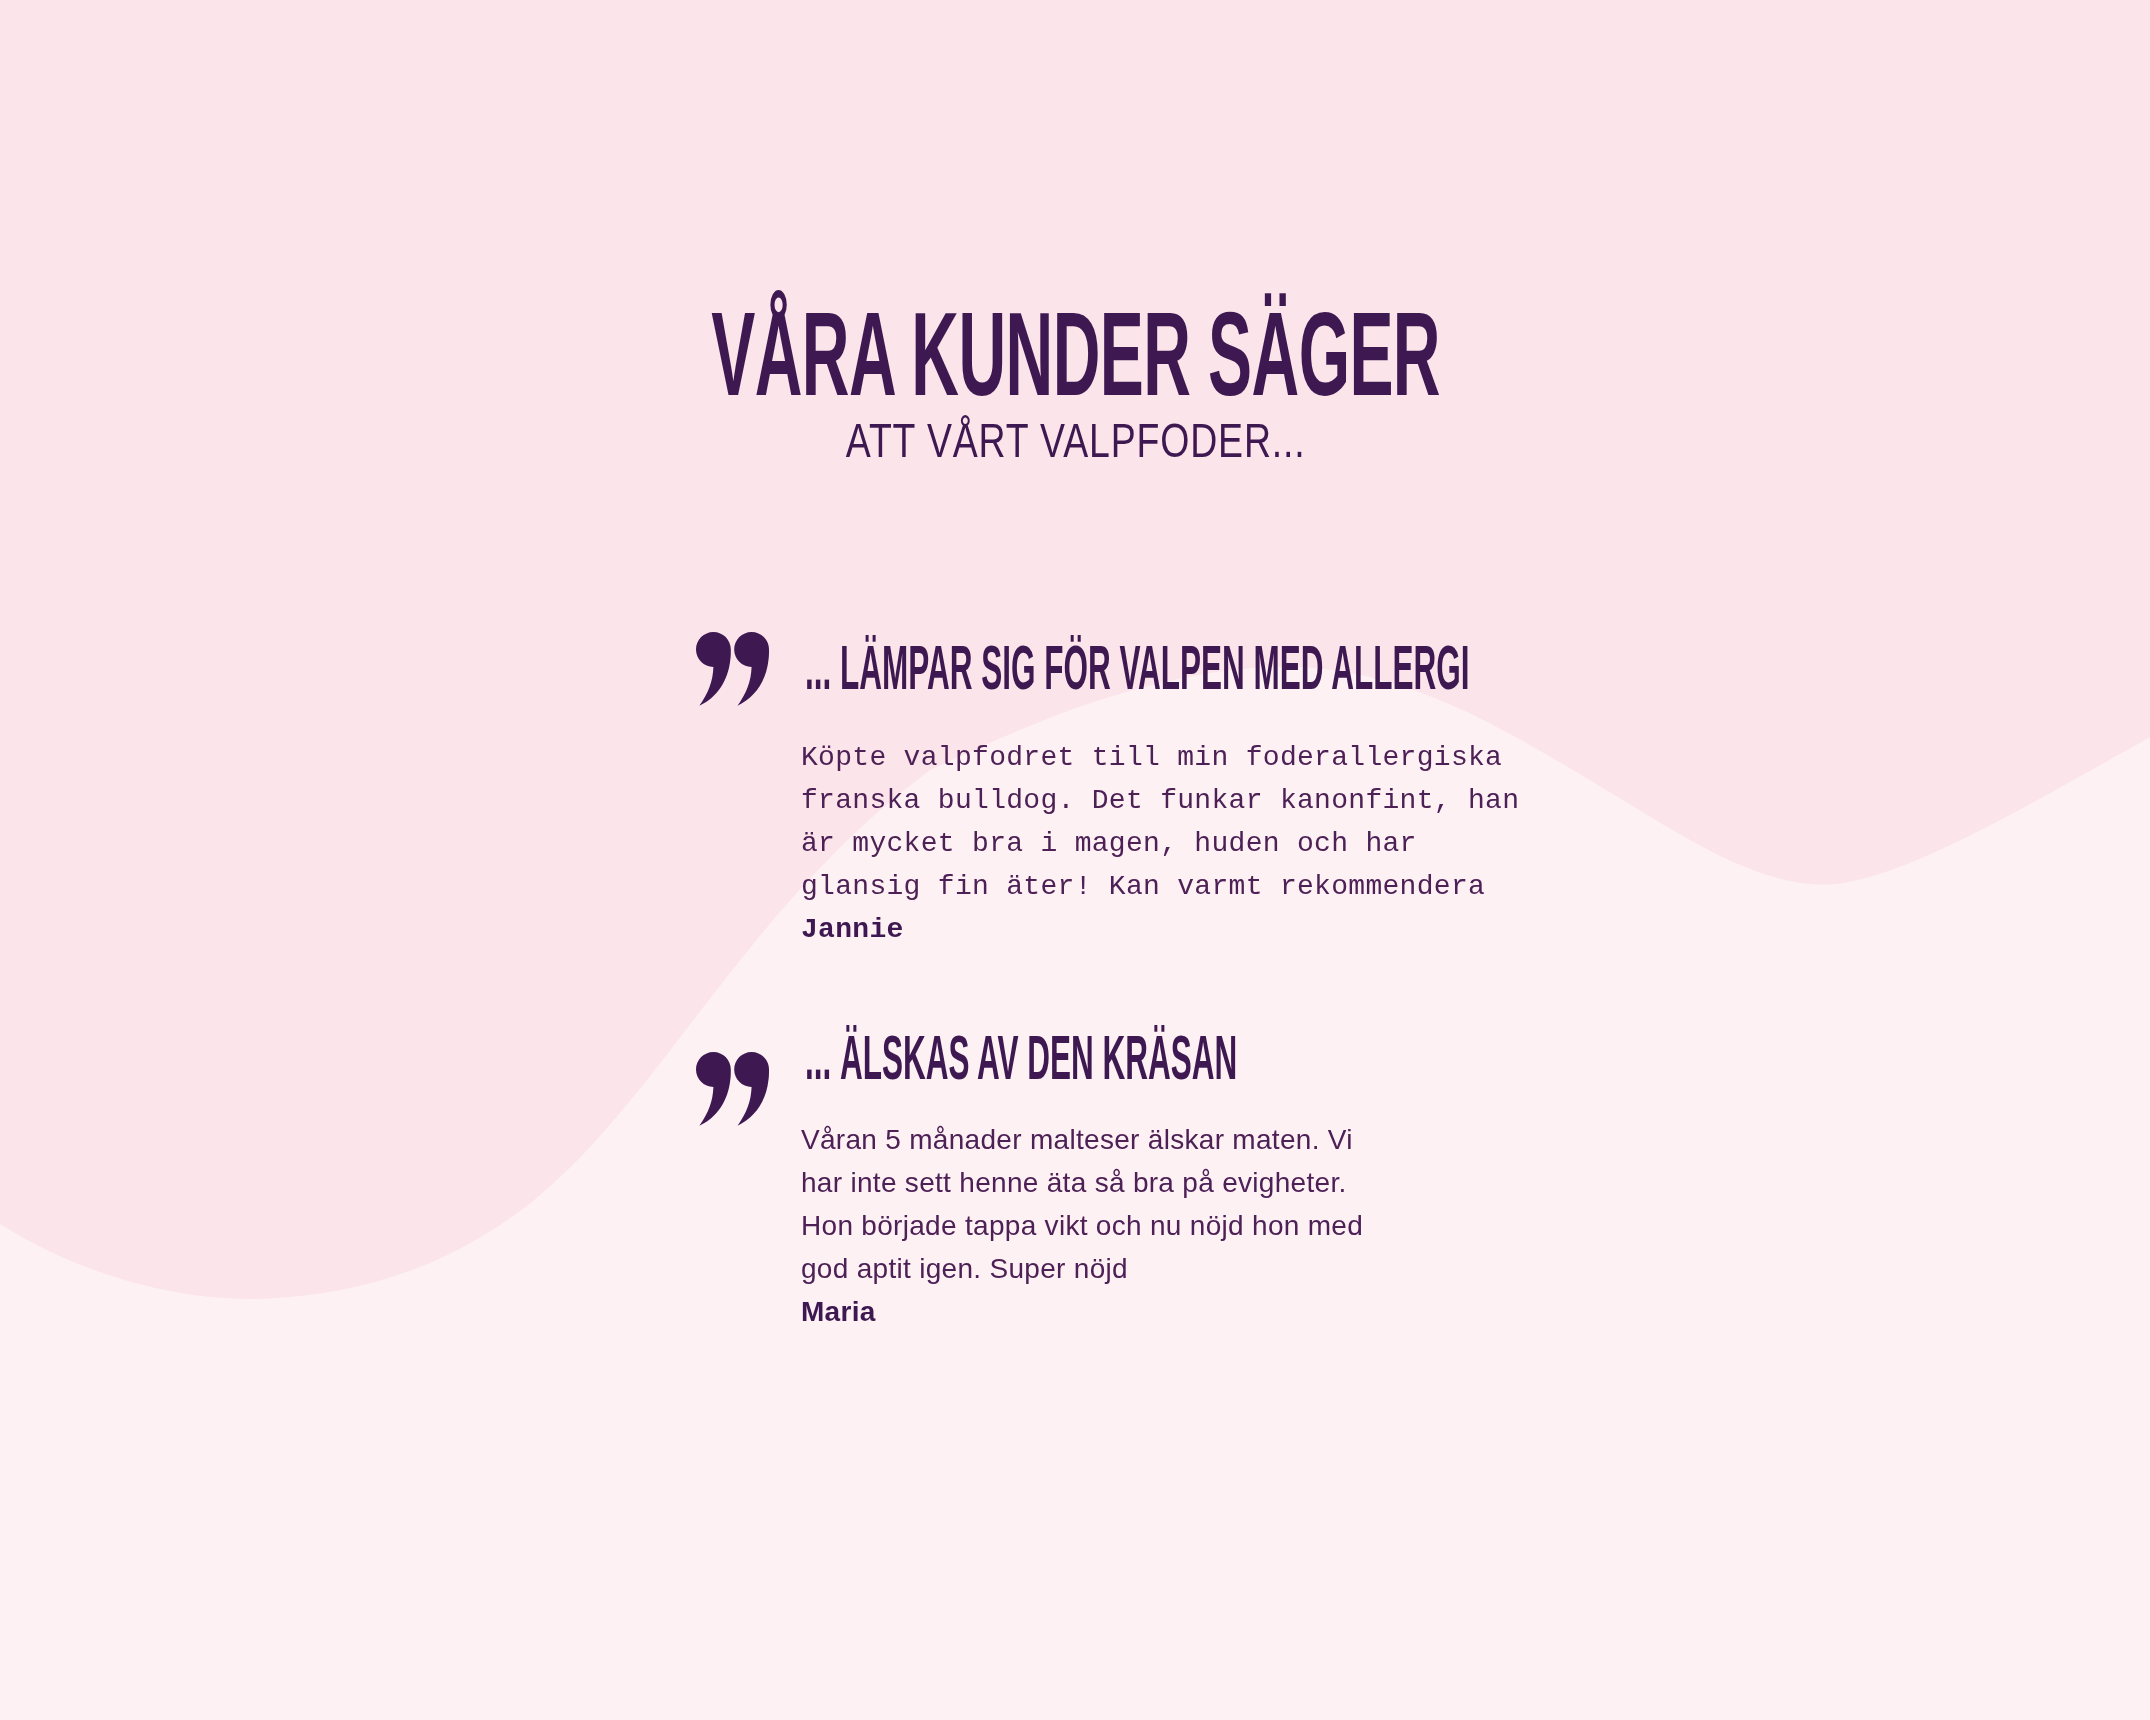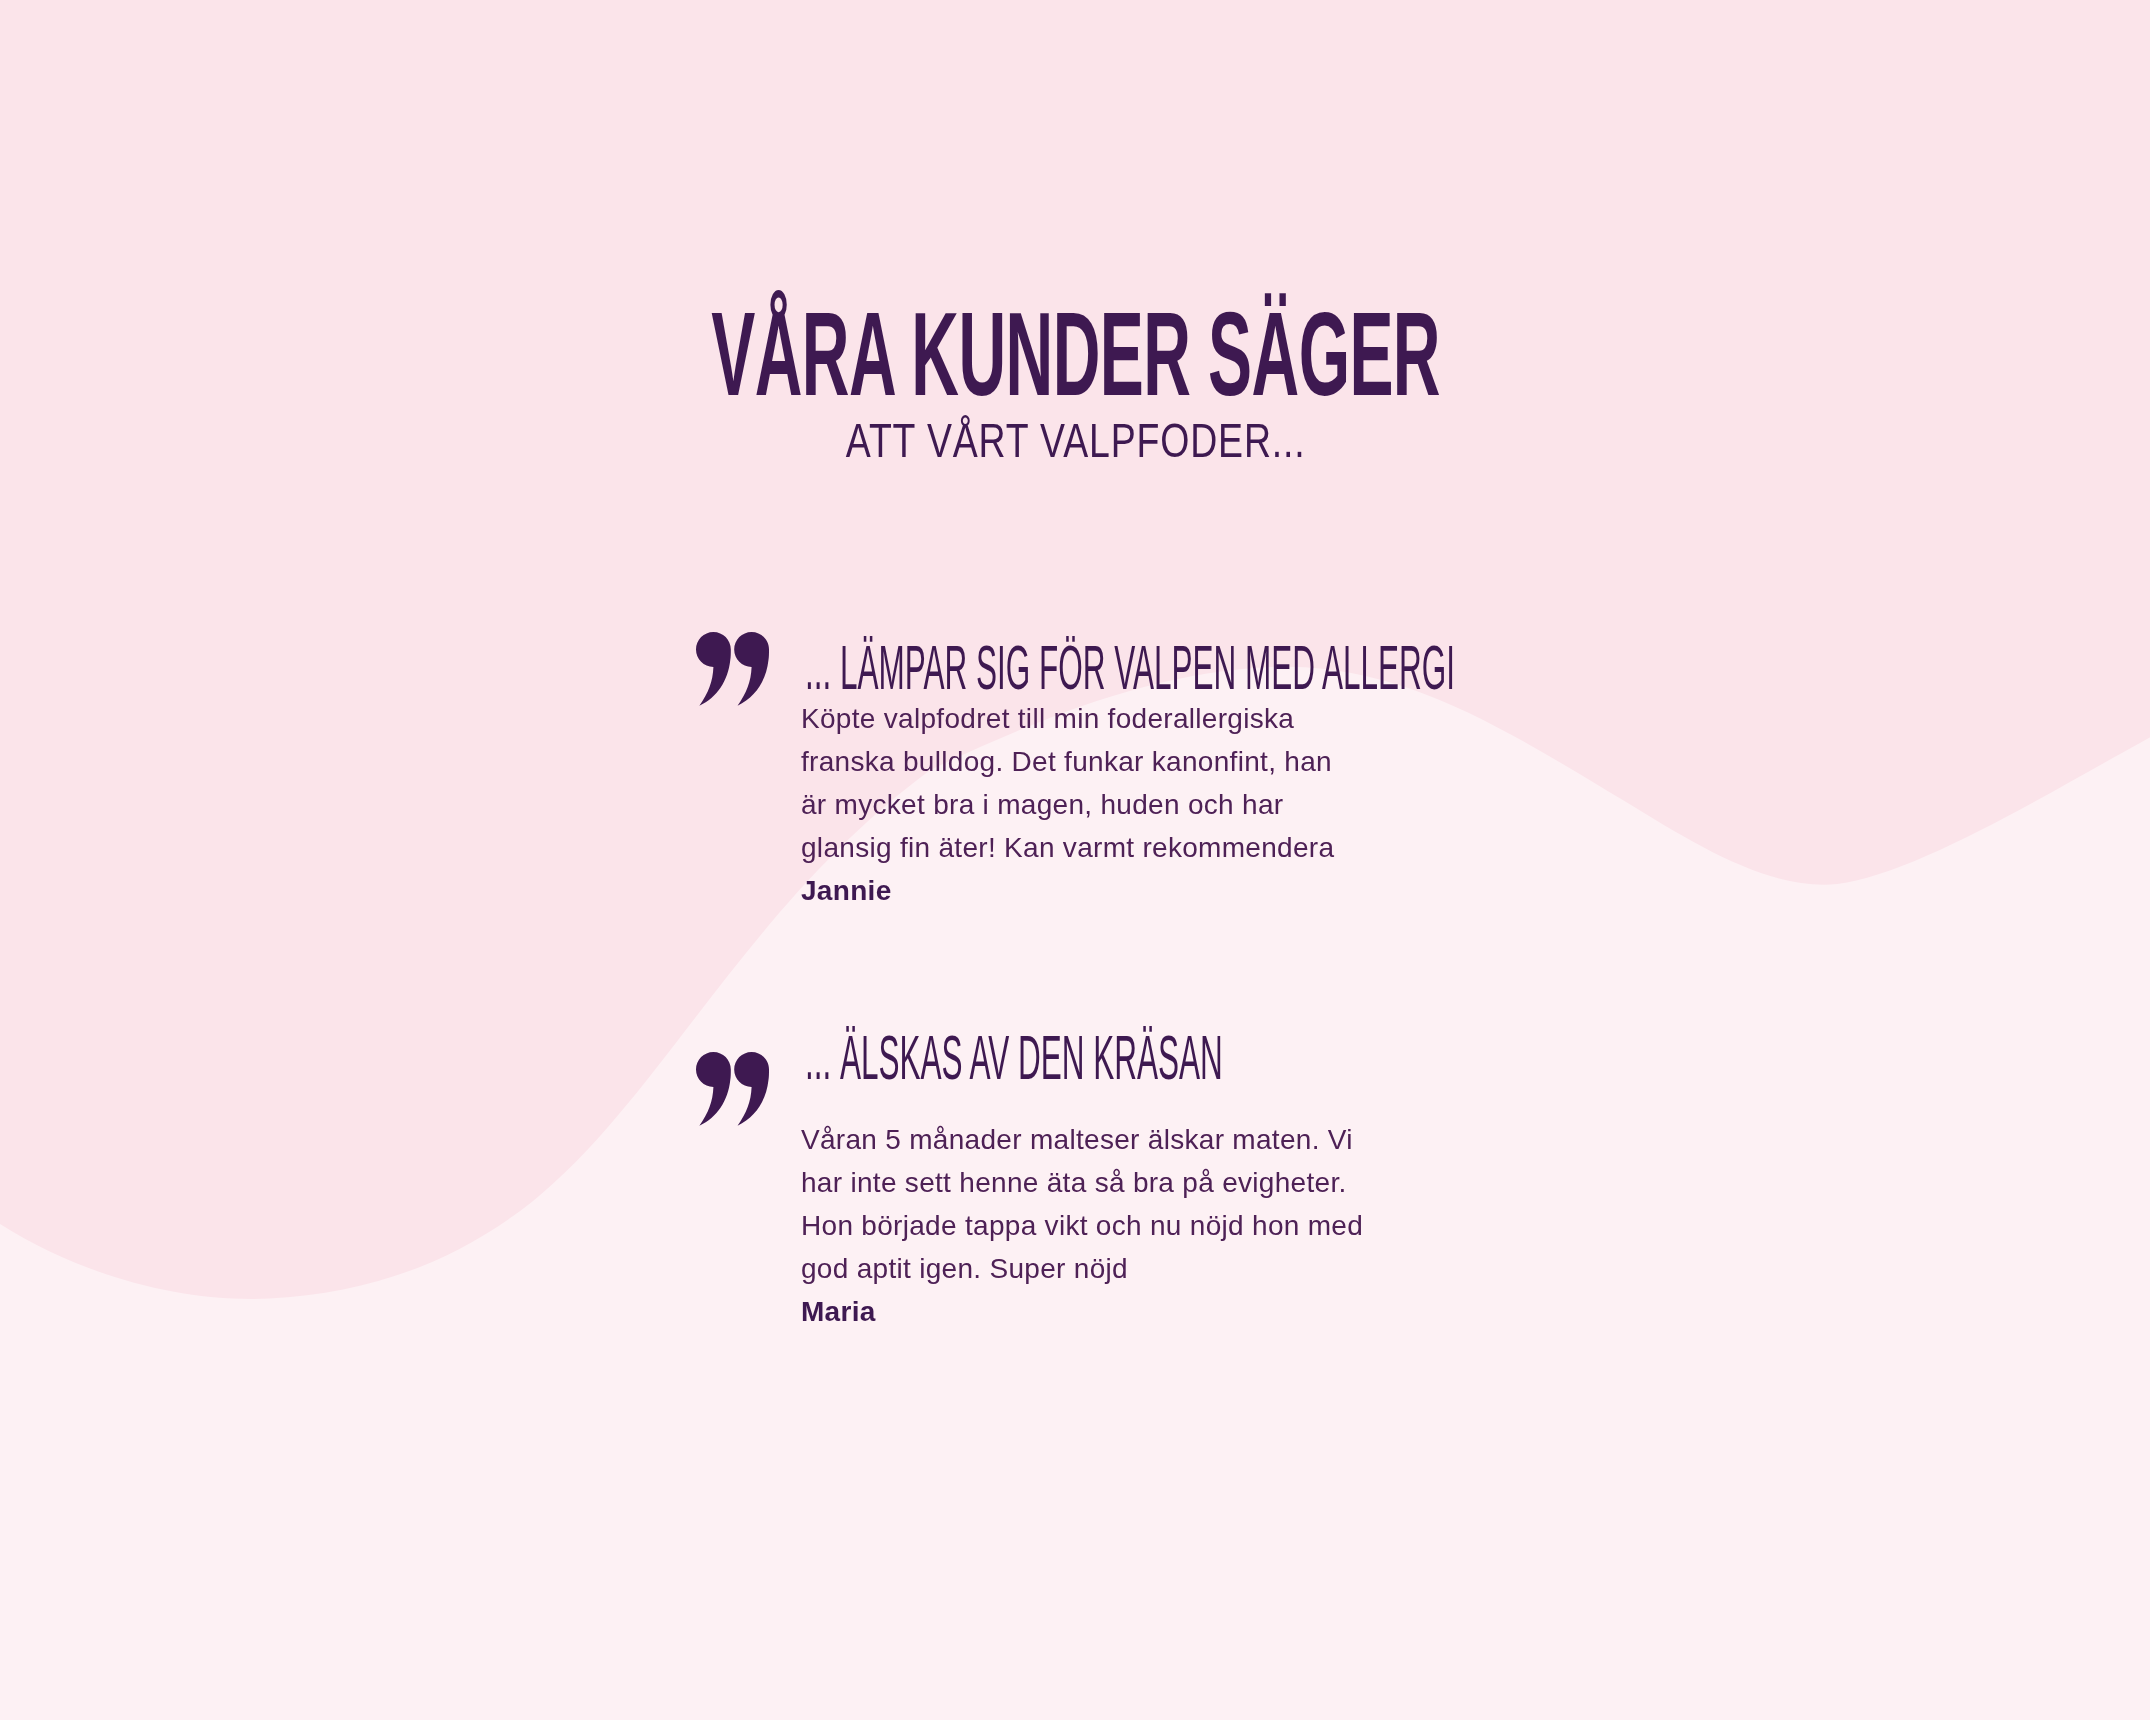--- a/index.html
+++ b/index.html
@@ -71,21 +71,21 @@
   }
   .quote-icon svg { display: block; width: 73px; height: 76px; }
   .quote-icon path { fill: var(--ink); }
   #quote-icon-1 { top: 632px; }
   #quote-icon-2 { top: 1052px; }
 
   .t-heading {
     position: absolute;
     left: 805px;
     font-size: 63px;
-    font-weight: 400;
+    font-weight: 700;
     line-height: 1;
     color: var(--ink);
     white-space: nowrap;
   }
   .t-heading .squeeze {
     display: inline-block;
     transform: scaleX(0.50);
     transform-origin: left top;
   }
   #t-heading-1 { top: 636px; }
@@ -94,21 +94,21 @@
   .t-body {
     position: absolute;
     left: 801px;
     width: 784px;
     font-size: 28px;
     line-height: 43px;
     font-weight: 400;
     color: var(--body-ink);
     letter-spacing: 0.3px;
   }
-  #t-body-1 { top: 697px; }
+  #t-body-1 { top: 736px; font-family: Liberation Mono, monospace; }
   #t-body-2 { top: 1118px; }
   .t-body .author {
     font-weight: 700;
     color: var(--ink);
   }
 </style>
 </head>
 <body>
 
 <div id="screen">

